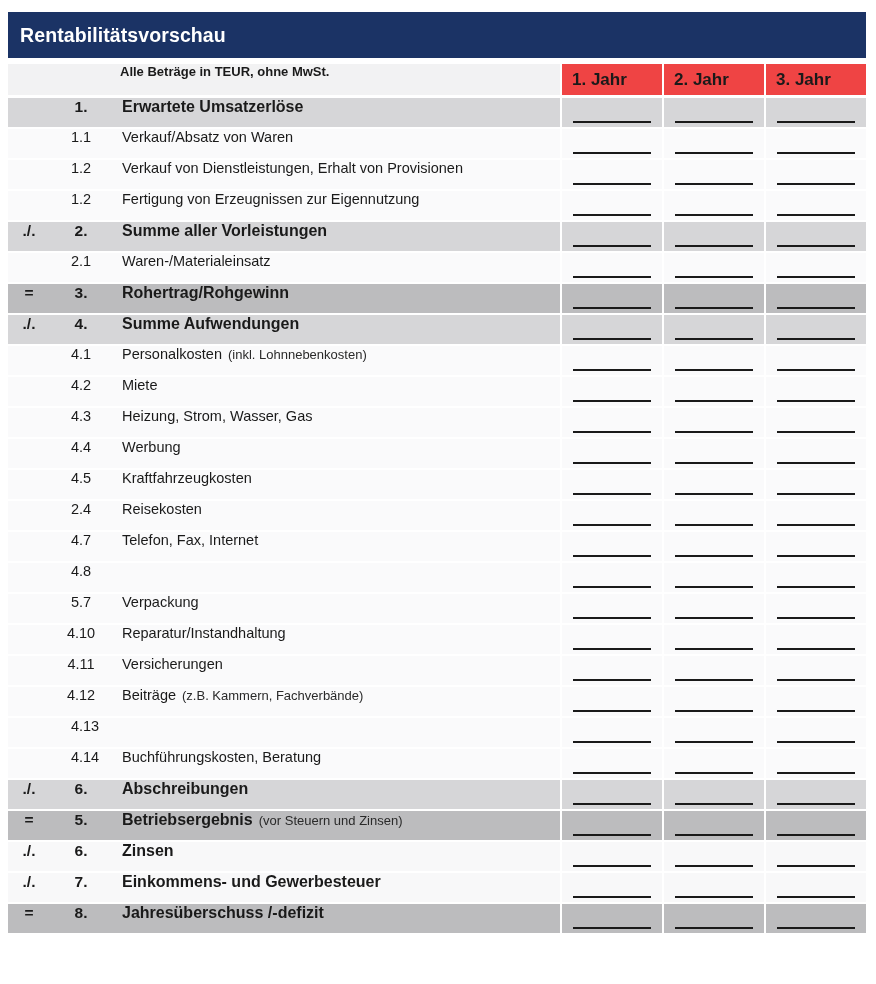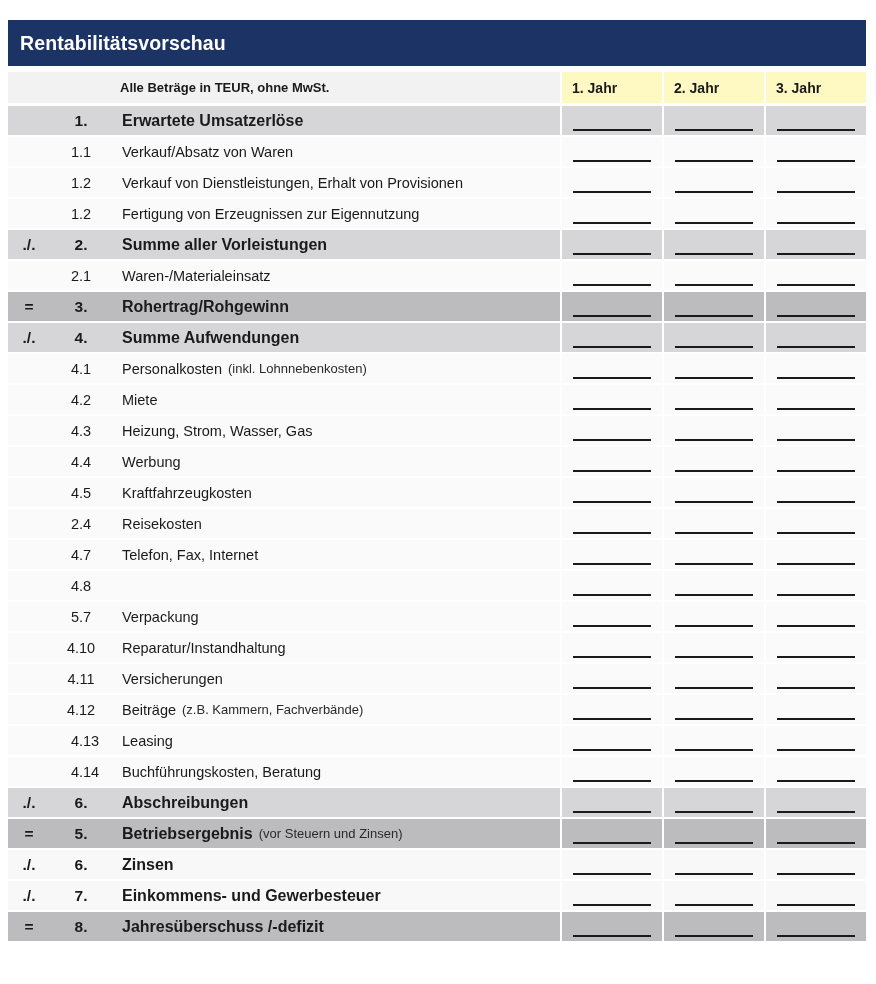--- a/index.html
+++ b/index.html
@@ -6,21 +6,21 @@
   html, body {
     width: 876px; height: 984px;
     background: #ffffff;
     font-family: "Liberation Sans", sans-serif;
     -webkit-font-smoothing: antialiased;
   }
   #sheet {
     position: relative;
     width: 876px; height: 984px;
     background: #ffffff;
-    padding: 20px 10px 4px 8px;
+    padding: 12px 10px 4px 8px;
   }
 
   
   .titlebar {
     height: 46px;
     background: #1b3365;
     display: flex;
     align-items: center;
     padding-left: 12px;
     margin-bottom: 6px;
@@ -37,21 +37,21 @@
     display: flex;
     align-items: stretch;
     width: 858px;
     margin-bottom: 2px;
   }
   .c-year  { width: 100px; flex: 0 0 100px; margin-left: 2px; position: relative; }
 
   
   .leftblock {
     display: flex;
-    align-items: center;
+    align-items: flex-start;
     flex: 1 1 auto;
     min-height: 29px;
   }
 
   .op, .no, .lbl {
     display: flex;
     align-items: center;
     font-size: 14.5px;
     color: #1a1a1a;
   }
@@ -103,22 +103,22 @@
     width: 78px;
     height: 0;
     border-bottom: 2px solid #1a1a1a;
   }
   .yhead {
     min-height: 31px;
     display: flex;
     align-items: center;
     justify-content: flex-start;
     padding-left: 10px;
-    background: #fef9c3;
-    font-size: 14px;
+    background: #ef4444;
+    font-size: 17px;
     font-weight: bold;
     color: #1a1a1a;
   }
 
   .hdrrow { margin-bottom: 3px; }
 </style>
 </head>
 <body>
 
 <div id="sheet">
@@ -621,23 +621,20 @@
         <div class="c-year">
           <div class="ycell">
             <span class="fillline"></span>
           </div>
         </div>
       </div>
       <div class="row tier-sub">
         <div class="leftblock">
           <div class="op"></div>
           <div class="no shift">4.13</div>
-          <div class="lbl">
-            <span>Leasing</span>
-          </div>
         </div>
         <div class="c-year">
           <div class="ycell">
             <span class="fillline"></span>
           </div>
         </div>
         <div class="c-year">
           <div class="ycell">
             <span class="fillline"></span>
           </div>

